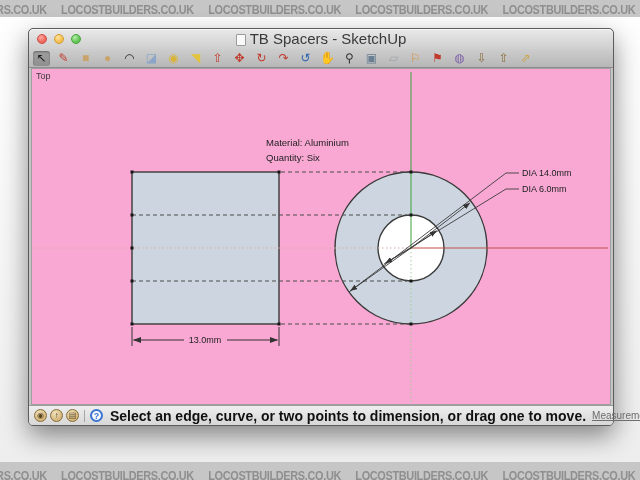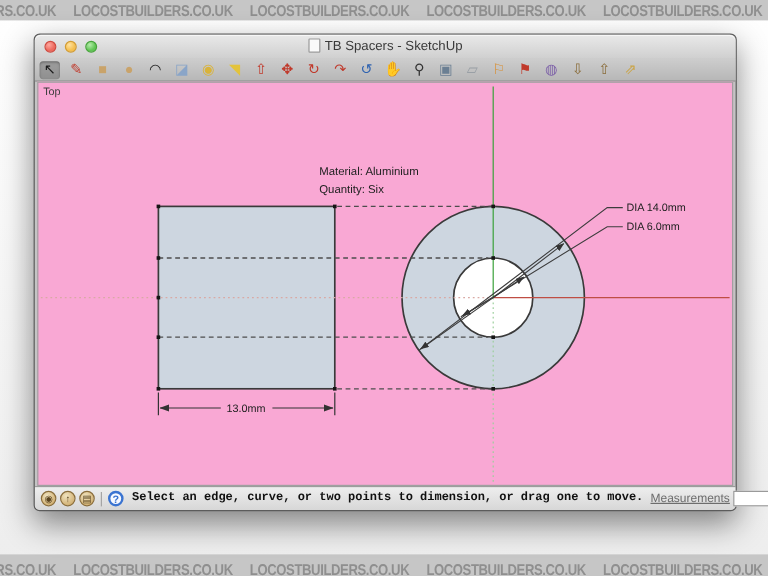--- a/index.html
+++ b/index.html
@@ -37,21 +37,21 @@
     box-shadow:inset 0 1px 0 rgba(255,255,255,.65);
   }
   .lights{position:absolute;left:8px;top:5px;display:flex;gap:7px;}
   .light{width:10px;height:10px;border-radius:50%;}
   .light.close{background:radial-gradient(circle at 35% 30%,#ffa79e,#ec6a5e 60%);border:1px solid #cf4a40;}
   .light.min{background:radial-gradient(circle at 35% 30%,#ffe2a0,#f5bf4f 60%);border:1px solid #d29c33;}
   .light.zoom{background:radial-gradient(circle at 35% 30%,#b6ecab,#61c555 60%);border:1px solid #47a43b;}
   .light{box-sizing:border-box;}
   .title{
     position:absolute;left:80px;right:80px;top:0;height:20px;line-height:20px;
-    text-align:center;font-size:11px;color:#3a3a3a;white-space:nowrap;
+    text-align:center;font-size:15px;color:#3a3a3a;white-space:nowrap;
   }
   .docicon{
     display:inline-block;width:8px;height:10px;background:#fafafa;
     border:1px solid #9a9a9a;border-radius:1px;margin-right:4px;vertical-align:-2px;
   }
   .toolbar{
     position:absolute;top:20px;left:0;right:0;height:19px;
     background:linear-gradient(#cdcdcd,#b7b7b7);
     border-bottom:1px solid #8d8d8d;box-sizing:border-box;
     display:flex;align-items:center;padding-left:4px;gap:5px;
@@ -81,21 +81,21 @@
     background:radial-gradient(circle at 38% 30%,#f0e3bf,#c8a15c);
     border:1px solid #8a6d3b;color:#5a4420;font-size:8px;line-height:11px;
     text-align:center;flex:0 0 auto;
   }
   .sdivider{width:1px;height:12px;background:#a5a5a5;margin:0 2px;flex:0 0 auto;}
   .shelp{
     width:13px;height:13px;border-radius:50%;box-sizing:border-box;
     background:#f7f9ff;border:2px solid #3b74d1;color:#3b74d1;
     font-size:9px;font-weight:bold;line-height:10px;text-align:center;flex:0 0 auto;
   }
-  .smsg{font-size:10px;font-weight:bold;color:#101010;margin-left:4px;white-space:nowrap;font-family:Liberation Mono, monospace;}
+  .smsg{font-size:14px;font-weight:bold;color:#101010;margin-left:4px;white-space:nowrap;}
   .spacer{flex:1;}
   .meas-label{font-size:10px;color:#6d6d6d;margin-right:0;white-space:nowrap;text-decoration:underline;}
   .meas-input{
     width:102px;height:13px;border:1px solid #9a9a9a;background:#fff;
     font-size:9px;padding:0 2px;box-sizing:border-box;
   }
 </style>
 </head>
 <body>
 

